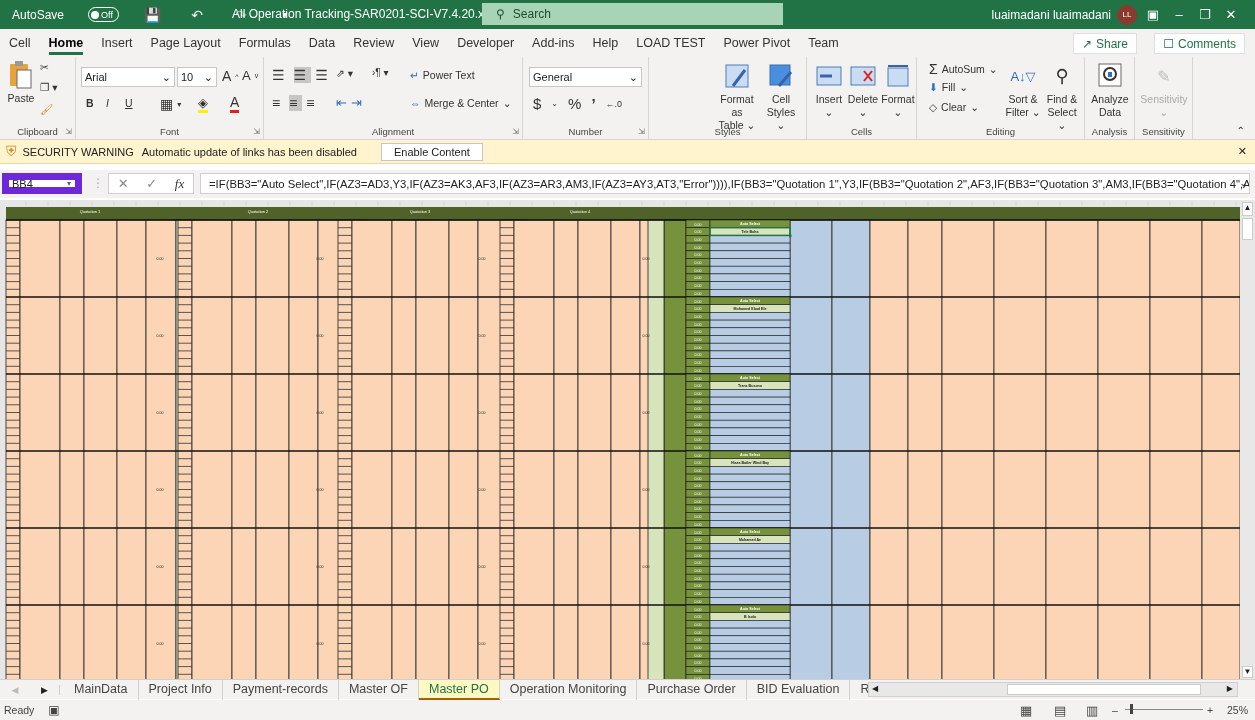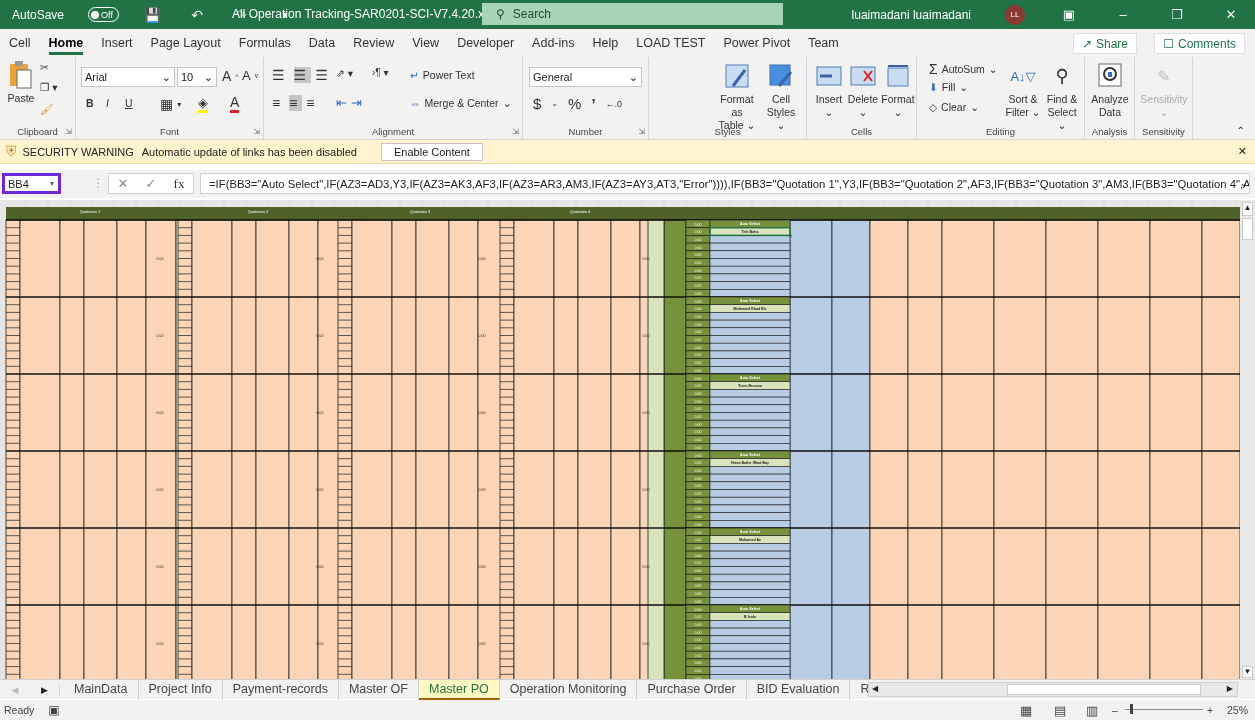--- a/index.html
+++ b/index.html
@@ -4,41 +4,41 @@
 <style>
 *{box-sizing:border-box;margin:0;padding:0}
 body{width:1255px;height:720px;overflow:hidden;font-family:"Liberation Sans",sans-serif;font-size:12px;color:#222;background:#fff;position:relative}
 .titlebar{position:absolute;left:0;top:0;width:1255px;height:29px;background:#217346;color:#fff;display:flex;align-items:center}
 .tb-left{display:flex;align-items:center;gap:24px;padding-left:12px}
 .toggle{display:inline-flex;align-items:center;border:1px solid #fff;border-radius:9px;height:15px;width:31px;padding:0 2px;font-size:9px;gap:2px}
 .toggle .dot{width:8px;height:8px;background:#fff;border-radius:50%}
 .tb-icon{font-size:14px;width:20px;text-align:center;opacity:.95}
 .tb-title{position:absolute;left:232px;top:7px;font-size:12px}
 .search{position:absolute;left:482px;top:3px;width:301px;height:22px;background:#a6d4b5;color:#1e4c33;display:flex;align-items:center;padding-left:14px;gap:8px;font-size:12px}
-.tb-right{position:absolute;right:0;top:0;height:29px;display:flex;align-items:center;gap:34px;padding-right:14px}
+.tb-right{position:absolute;right:0;top:0;height:29px;display:flex;align-items:center;gap:6px;padding-right:14px}
 .avatar{width:20px;height:20px;border-radius:50%;background:#8b3a2f;color:#fff;font-size:8px;display:flex;align-items:center;justify-content:center}
 .win-btn{width:20px;text-align:center;font-size:13px}
 .menubar{position:absolute;left:0;top:29px;width:1255px;height:28px;background:#f3f2f1;display:flex;align-items:center}
 .menu-item{padding:0 9px;font-size:12.5px;color:#333;position:relative;height:28px;line-height:28px}
 .menu-item.active{color:#000;font-weight:bold}
 .menu-item.active:after{content:"";position:absolute;left:9px;right:9px;bottom:2px;height:3px;background:#217346}
 .share-btn{position:absolute;right:118px;top:4px;height:21px;padding:0 8px;border:1px solid #e1dfdd;background:#fff;color:#217346;font-size:12px;display:flex;align-items:center;gap:4px}
 .comments-btn{position:absolute;right:10px;top:4px;height:21px;padding:0 8px;border:1px solid #e1dfdd;background:#fff;color:#217346;font-size:12px;display:flex;align-items:center;gap:4px}
 .ribbon{position:absolute;left:0;top:57px;width:1255px;height:83px;background:#f3f2f1;border-bottom:1px solid #d6d5d3}
 .group{position:absolute;top:0;height:83px;border-right:1px solid #d6d5d3}
 .group-label{position:absolute;bottom:3px;left:0;right:0;text-align:center;font-size:9.5px;color:#444}
 .dlg{position:absolute;bottom:4px;right:3px;font-size:8px;color:#666}
 .big-btn{position:absolute;text-align:center;font-size:10.5px;color:#333;line-height:13px}
 .big-btn .ico{width:28px;height:28px;margin:0 auto 3px;display:flex;align-items:center;justify-content:center}
 .sm-btn{position:absolute;font-size:10.5px;color:#333;display:flex;align-items:center;gap:4px}
 .combo{position:absolute;background:#fff;border:1px solid #c8c6c4;height:20px;font-size:11px;padding-left:3px;display:flex;align-items:center;justify-content:space-between;padding-right:3px}
 .secbar{position:absolute;left:0;top:140px;width:1255px;height:24px;background:#fff4ce;border-bottom:1px solid #e7d9a6;display:flex;align-items:center;font-size:11px}
 .sec-btn{margin-left:24px;border:1px solid #c8c6c4;background:#fff;height:18px;padding:0 12px;display:flex;align-items:center;font-size:11px}
 .formulabar{position:absolute;left:0;top:170px;width:1255px;height:28px;background:#f3f2f1}
-.namebox{position:absolute;left:2px;top:3px;width:59px;height:21px;background:#fff;border:3px solid #6d28d9;font-size:11px;padding-left:3px;display:flex;align-items:center;justify-content:space-between;padding-right:4px}
+.namebox{position:absolute;left:2px;top:3px;width:80px;height:21px;background:#fff;border:7px solid #6d28d9;font-size:11px;padding-left:3px;display:flex;align-items:center;justify-content:space-between;padding-right:4px}
 .fx-icons{position:absolute;left:108px;top:3px;width:86px;height:21px;background:#fff;border:1px solid #d0d0d0;display:flex;align-items:center;justify-content:space-around;color:#888;font-size:13px}
 .formula{position:absolute;left:200px;top:3px;width:1050px;height:21px;background:#fff;border:1px solid #d0d0d0;font-size:11.3px;padding-left:8px;display:flex;align-items:center;white-space:nowrap;overflow:hidden}
 .grid{position:absolute;left:0;top:200px;width:1240px;height:480px;background:#fbd5b5;overflow:hidden}
 .vscroll{position:absolute;left:1240px;top:200px;width:15px;height:480px;background:#e8e8e8}
 .tabbar{position:absolute;left:0;top:679px;width:1255px;height:20px;background:#f3f2f1;border-top:1px solid #d0d0d0;display:flex;align-items:center}
 .sheet-tab{padding:0 10px;font-size:12.5px;color:#444;height:20px;line-height:19px;border-right:1px solid #d0d0d0}
 .sheet-tab.active{color:#217346;font-weight:normal;background:#fef9c3;border-bottom:2px solid #a16207}
 .statusbar{position:absolute;left:0;top:700px;width:1255px;height:20px;background:#f3f2f1;display:flex;align-items:center;font-size:10.5px;color:#444}
 svg text{font-family:"Liberation Sans",sans-serif}
 </style>
@@ -287,21 +287,21 @@
 
 <div class="formulabar">
   <div class="namebox">
       <span>BB4</span>
       <span style="font-size:8px;color:#666">▾</span>
     </div>
   <span style="position:absolute;left:92px;top:6px;color:#aaa">⋮</span>
   <div class="fx-icons">
     <span>✕</span>
     <span>✓</span>
-    <span style="font-family:'Liberation Serif',serif;color:#333">fx</span>
+    <span style="font-style:italic;font-family:'Liberation Serif',serif;color:#333">fx</span>
   </div>
   <div class="formula">=IF(BB3="Auto Select",IF(AZ3=AD3,Y3,IF(AZ3=AK3,AF3,IF(AZ3=AR3,AM3,IF(AZ3=AY3,AT3,"Error")))),IF(BB3="Quotation 1",Y3,IF(BB3="Quotation 2",AF3,IF(BB3="Quotation 3",AM3,IF(BB3="Quotation 4",AT3,"Error")))))</div>
   <span style="position:absolute;right:8px;top:8px;font-size:9px">⌄</span>
 </div>
 
 <div class="grid">
   <svg id="gridsvg" width="1240" height="480">
       <rect x="0" y="0" width="1240" height="7" fill="#e6e6e6"></rect>
       <rect x="0" y="0" width="6" height="480" fill="#e6e6e6"></rect>
       <rect x="6" y="7" width="1234" height="7" fill="#4f6228"></rect>

